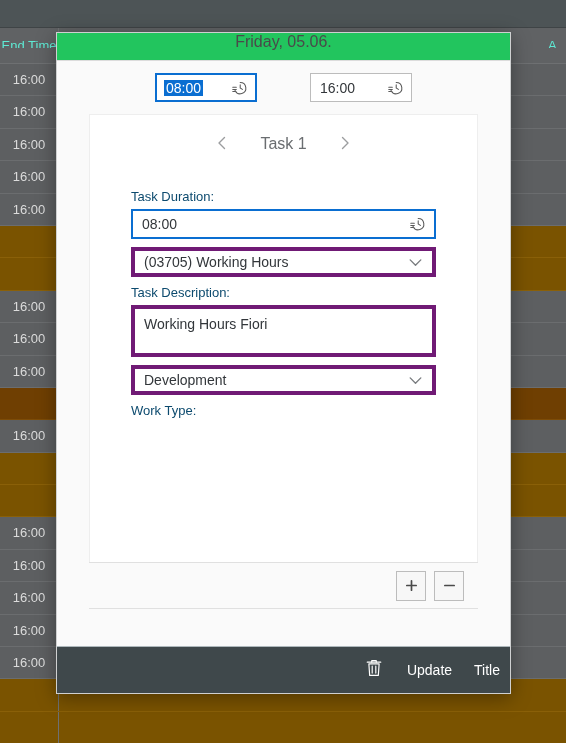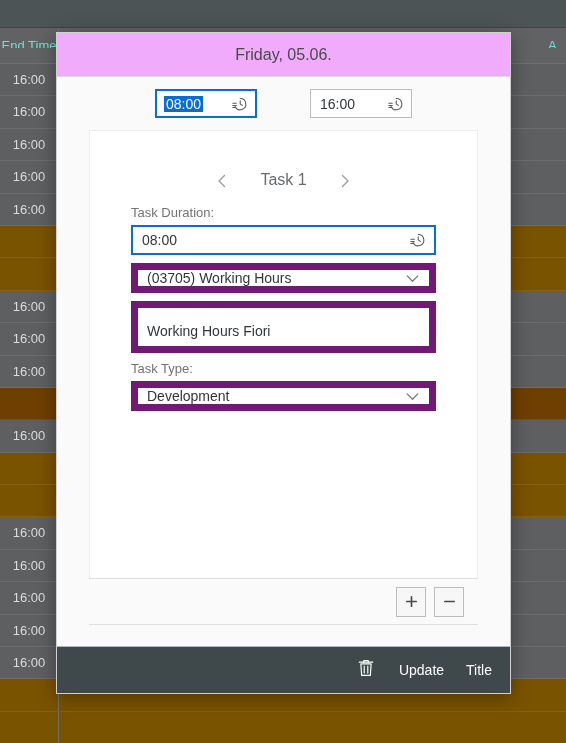--- a/index.html
+++ b/index.html
@@ -68,24 +68,24 @@
     position: absolute;
     left: 56px; top: 32px;
     width: 455px; height: 662px;
     background: #fafafa;
     border: 1px solid #cfd0d1;
     box-shadow: 0 4px 18px rgba(0,0,0,0.35);
     display: flex;
     flex-direction: column;
   }
   #modal-header {
-    height: 44px;
-    background: #f0abfc;
+    height: 28px;
+    background: #22c55e;
     border-bottom: 1px solid #dcdcdc;
-    display: flex; align-items: center; justify-content: center;
+    display: flex; justify-content: center;
     flex: 0 0 auto;
   }
   #modal-title {
     font-size: 16px;
     color: #4a4a4a;
   }
 
   
   #timerange {
     flex: 0 0 auto;
@@ -132,21 +132,21 @@
     border: 1px solid #eeeeee;
     border-bottom: none;
     flex: 0 0 auto;
     height: 448px;
     padding: 20px 0 0 0;
     overflow: hidden;
   }
 
   #task-nav {
     display: flex;
-    align-items: flex-end;
+    align-items: flex-start;
     justify-content: center;
     gap: 30px;
     height: 38px;
     margin-bottom: 16px;
   }
   .chev {
     width: 16px; height: 16px;
     cursor: pointer;
     opacity: .85;
   }
@@ -154,48 +154,48 @@
     font-size: 16px;
     color: #6a6d70;
   }
 
   .field {
     padding: 0 41px;
     margin-bottom: 8px;
   }
   .field-label {
     font-size: 13px;
-    color: #737373;
+    color: #0c4a6e;
     margin-bottom: 5px;
   }
   .ctrl {
     position: relative;
     width: 100%;
     height: 30px;
     background: #fff;
-    border: 7px solid #701a75;
+    border: 4px solid #701a75;
     display: flex; align-items: center;
   }
   .ctrl.focused { border: 2px solid #0a6ed1; }
   .ctrl .val {
     padding-left: 9px;
     font-size: 14px;
     color: #32363a;
     white-space: nowrap;
     overflow: hidden;
   }
   .ctrl .right-icon {
     position: absolute;
     right: 8px; top: 50%;
     transform: translateY(-50%);
     width: 17px; height: 17px;
   }
   .ctrl.textarea {
     height: 52px;
-    align-items: center;
+    align-items: flex-start;
   }
   .ctrl.textarea .val {
     padding-top: 7px;
   }
 
   
   #addrow {
     flex: 0 0 auto;
     margin: 0 32px;
     height: 47px;
@@ -221,21 +221,21 @@
   #spacer { flex: 1 1 auto; background: #fafafa; }
 
   #modal-footer {
     flex: 0 0 auto;
     height: 47px;
     background: #3f484b;
     display: flex;
     align-items: center;
     justify-content: flex-end;
     gap: 22px;
-    padding-right: 18px;
+    padding-right: 10px;
     border-top: 1px solid #aeb8bc;
   }
   #modal-footer .fbtn {
     color: #ffffff;
     font-size: 14px;
     cursor: pointer;
     white-space: nowrap;
   }
   #trash-btn {
     width: 20px; height: 22px;
@@ -410,38 +410,39 @@
         <span class="val">(03705) Working Hours</span>
         <span class="right-icon">
           <svg viewBox="0 0 16 16" width="17" height="17" fill="none" stroke="#7a7d80" stroke-width="1.3" stroke-linecap="round" stroke-linejoin="round">
             <path d="M3 6 L8 11 L13 6"></path>
           </svg>
         </span>
       </div>
     </div>
 
     <div class="field">
+      <div class="field-label">Task Description:</div>
       <div class="ctrl textarea">
         <span class="val">Working Hours Fiori</span>
       </div>
     </div>
 
     <div class="field">
-      <div class="field-label">Task Type:</div>
       <div class="ctrl">
         <span class="val">Development</span>
         <span class="right-icon">
           <svg viewBox="0 0 16 16" width="17" height="17" fill="none" stroke="#7a7d80" stroke-width="1.3" stroke-linecap="round" stroke-linejoin="round">
             <path d="M3 6 L8 11 L13 6"></path>
           </svg>
         </span>
       </div>
     </div>
 
     <div class="field">
+      <div class="field-label">Work Type:</div>
     </div>
 
   </div>
 
   <div id="addrow">
     <div class="sqbtn">
       <span>
         <svg viewBox="0 0 16 16" width="15" height="15" fill="none" stroke="#4a4a4a" stroke-width="1.8" stroke-linecap="round">
           <path d="M8 3 L8 13 M3 8 L13 8"></path>
         </svg>

